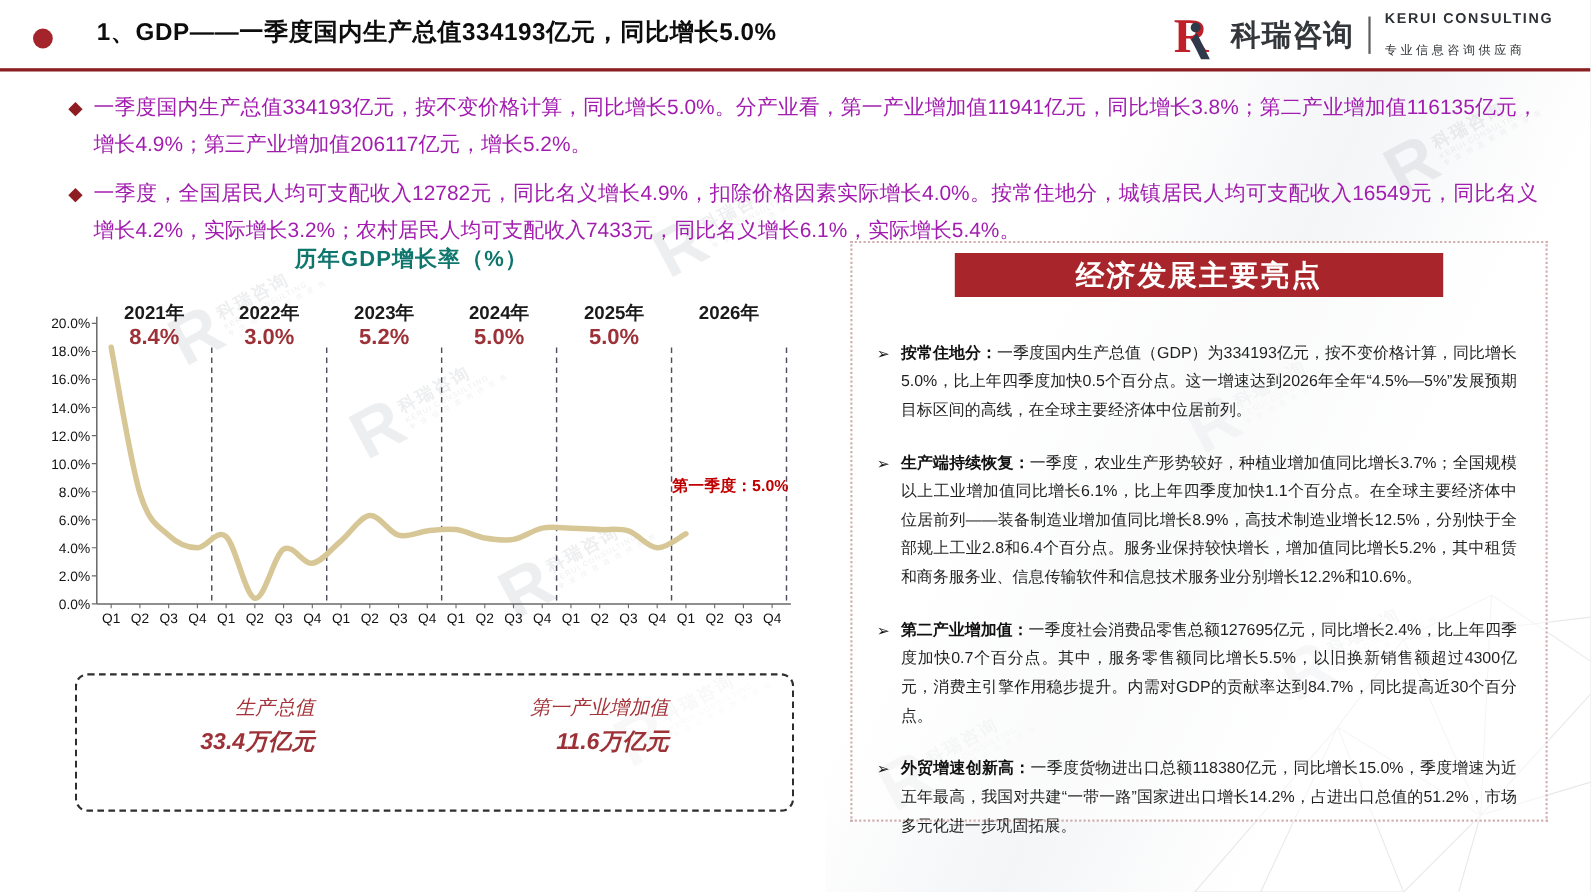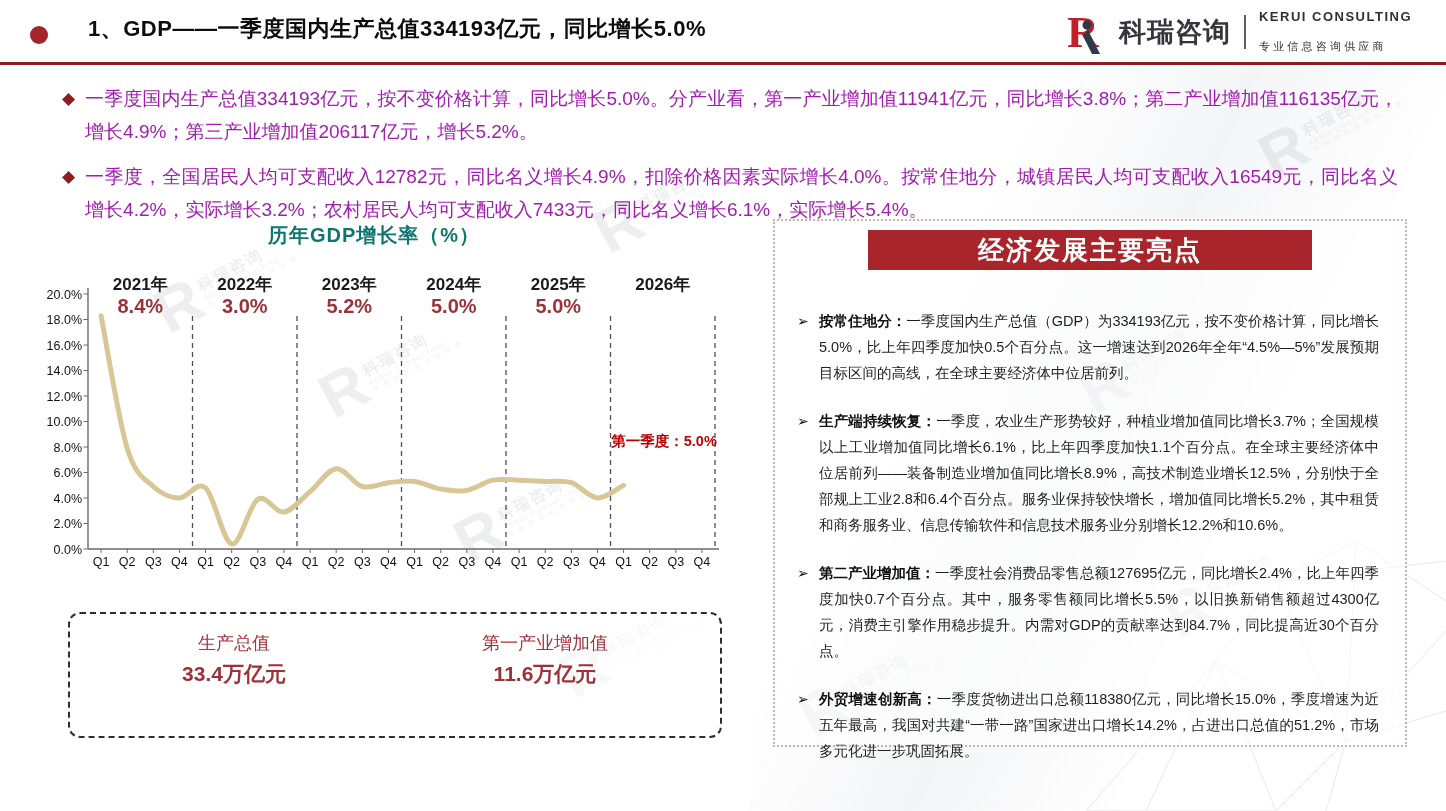--- a/index.html
+++ b/index.html
@@ -24,21 +24,21 @@
   .sum-text{font-size:19px;line-height:33px;color:#a21caf;text-align:justify;}
   
   .chart-wrap{position:absolute;left:24px;top:222px;width:700px;height:370px;z-index:3;}
   .chart-title{text-align:center;font-size:20px;font-weight:bold;color:#0f766e;letter-spacing:1px;}
   .chart-svg{position:absolute;left:0;top:30px;}
   
   .bbox{position:absolute;left:68px;top:612px;width:654px;height:126px;border:2px dashed #2e2e2e;
         border-radius:12px;z-index:3;background:rgba(255,255,255,.6);box-sizing:border-box;}
   .bbox-title{text-align:center;font-size:22px;font-weight:bold;color:#111;margin-top:12px;letter-spacing:1px;}
   .bbox-items{display:flex;justify-content:space-around;margin-top:17px;padding:0 14px;}
-  .bbox-item{text-align:center;}
+  .bbox-item{text-align:right;font-style:italic;}
   .bbox-label{font-size:18px;color:#a5343a;}
   .bbox-value{font-size:21px;font-weight:bold;color:#9c3238;margin-top:5px;}
   
   .panel{position:absolute;left:773px;top:219px;width:634px;height:528px;border:2px dotted #d0b0b0;
          box-sizing:border-box;z-index:3;background:rgba(255,255,255,.55);}
   .banner{width:444px;height:40px;margin:9px auto 0;background:#a8262b;color:#fff;display:flex;
           align-items:center;justify-content:center;font-size:26px;font-weight:bold;letter-spacing:2px;}
   .hl-list{padding:38px 26px 0 22px;}
   .hl-item{display:flex;margin-bottom:22px;}
   .hl-arrow{flex:none;width:22px;font-size:14px;line-height:26px;color:#111;}

